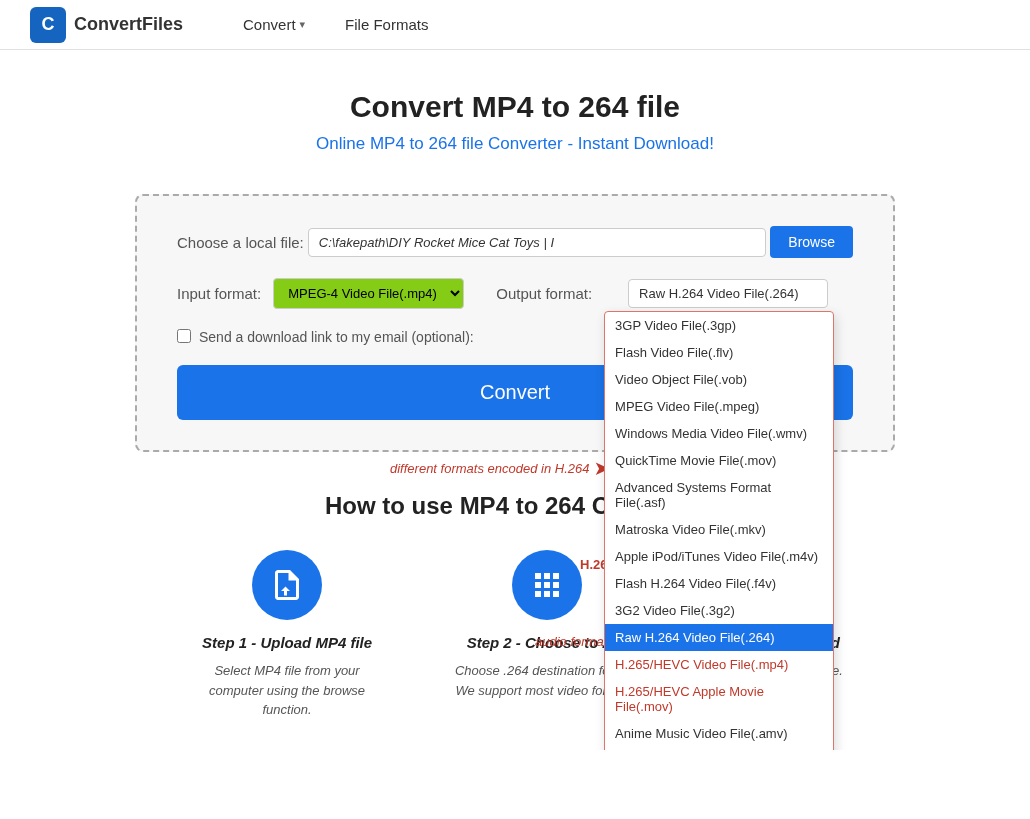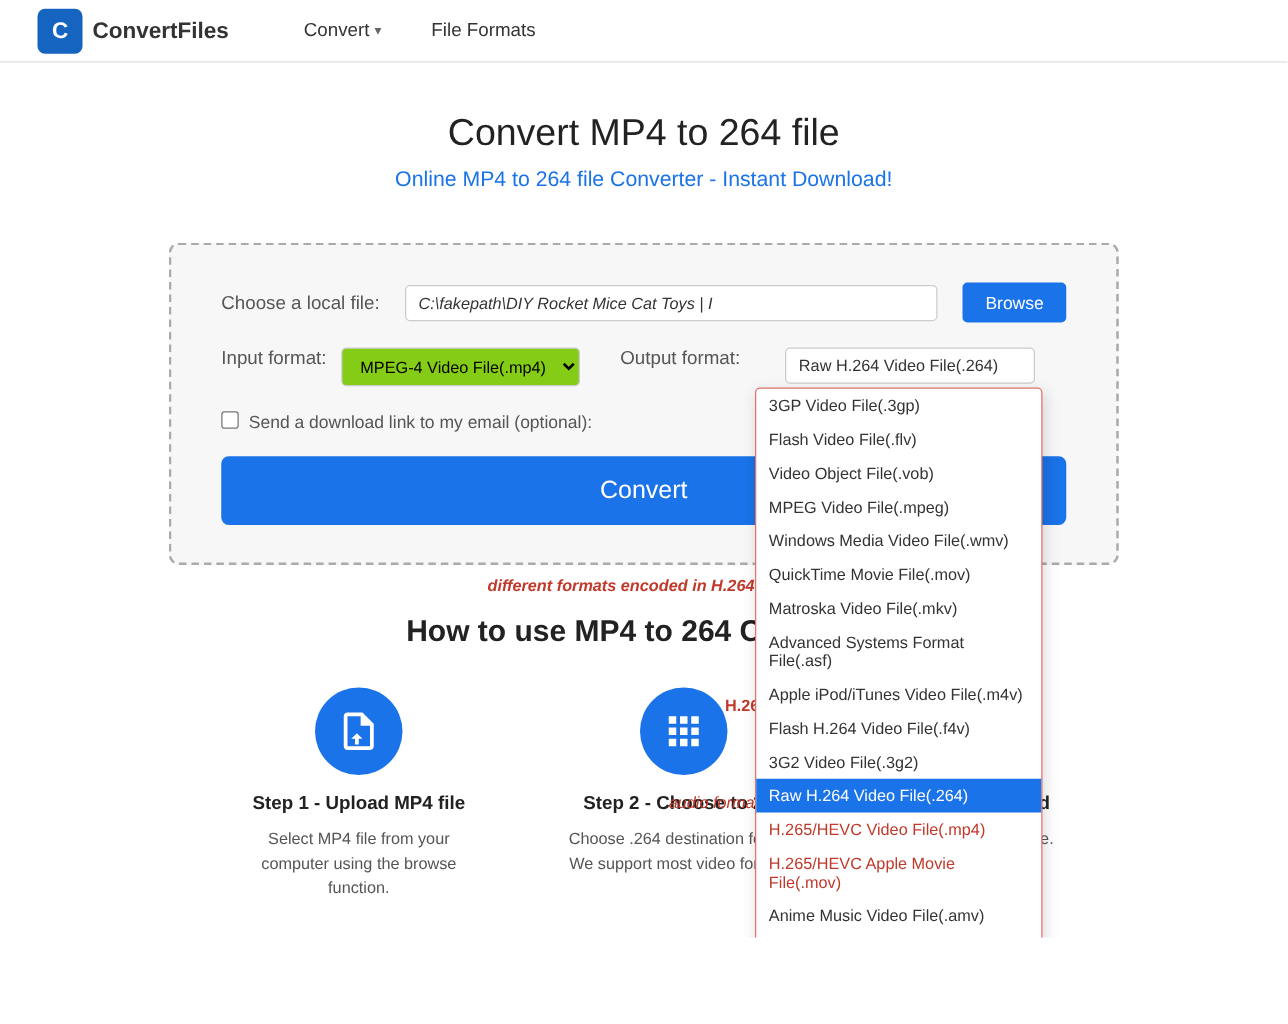--- a/index.html
+++ b/index.html
@@ -36,39 +36,39 @@
     }
     .nav-link .chevron { font-size: 11px; color: #666; }
     .nav-link-plain { font-size: 15px; color: #333; cursor: pointer; }
 
     
     .page-title-section {
       text-align: center;
       padding: 40px 20px 20px;
     }
     .page-title-section h1 {
-      font-size: 30px; font-weight: normal; color: #222;
+      font-size: 30px; font-weight: bold; color: #222;
     }
     .page-title-section .subtitle {
       font-size: 17px; color: #1a73e8; margin-top: 10px;
     }
 
     
     .converter-container {
       margin: 20px auto;
       max-width: 760px;
       border: 2px dashed #aaa;
       border-radius: 8px;
       padding: 30px 40px;
       background: #f7f7f7;
     }
     .file-row {
       display: flex;
       align-items: center;
-      gap: 20px;
+      gap: 4px;
       margin-bottom: 20px;
     }
     .file-label { font-size: 15px; color: #555; white-space: nowrap; }
     .file-input-display {
       flex: 1;
       border: 1px solid #ccc;
       border-radius: 4px;
       background: #fff;
       padding: 6px 10px;
       font-size: 13px;
@@ -165,41 +165,42 @@
       padding: 20px 20px 30px;
     }
     .how-to-title {
       font-size: 24px; font-weight: bold; color: #222; margin-bottom: 30px;
     }
     .steps-row {
       display: flex;
       justify-content: center;
       gap: 60px;
       flex-wrap: wrap;
+      font-style: italic;
     }
     .step {
       display: flex;
       flex-direction: column;
       align-items: center;
       max-width: 200px;
     }
     .step-icon {
       width: 70px; height: 70px;
       background: #1a73e8;
       border-radius: 50%;
       display: flex; align-items: center; justify-content: center;
       margin-bottom: 14px;
     }
     .step-icon svg { fill: #fff; }
     .step-title { font-size: 15px; font-weight: bold; color: #222; margin-bottom: 10px; }
     .step-desc { font-size: 13px; color: #555; line-height: 1.5; }
 
     .format-row-wrapper {
       display: flex;
-      align-items: flex-start;
+      align-items: center;
       gap: 12px;
       flex-wrap: wrap;
     }
   </style>
 </head>
 <body>
 
 <nav class="navbar">
   <div class="logo-area">
     <div class="logo-icon">
@@ -239,22 +240,22 @@
       <div class="output-format-container">
         <div class="output-format-select">Raw H.264 Video File(.264)</div>
 
         <div class="dropdown-list" id="dropdown-list">
             <div class="dd-item">3GP Video File(.3gp)</div>
             <div class="dd-item">Flash Video File(.flv)</div>
             <div class="dd-item">Video Object File(.vob)</div>
             <div class="dd-item">MPEG Video File(.mpeg)</div>
             <div class="dd-item">Windows Media Video File(.wmv)</div>
             <div class="dd-item">QuickTime Movie File(.mov)</div>
+            <div class="dd-item">Advanced Systems Format File(.asf)</div>
             <div class="dd-item">Matroska Video File(.mkv)</div>
-            <div class="dd-item">Advanced Systems Format File(.asf)</div>
             <div class="dd-item">Apple iPod/iTunes Video File(.m4v)</div>
             <div class="dd-item">Flash H.264 Video File(.f4v)</div>
             <div class="dd-item">3G2 Video File(.3g2)</div>
             <div class="dd-item selected">Raw H.264 Video File(.264)</div>
             <div class="dd-item" style="color: rgb(192, 57, 43);">H.265/HEVC Video File(.mp4)</div>
             <div class="dd-item" style="color: rgb(192, 57, 43);">H.265/HEVC Apple Movie File(.mov)</div>
             <div class="dd-item">Anime Music Video File(.amv)</div>
             <div class="dd-item" style="color: rgb(192, 57, 43);">Extracted audio only (.mp3)</div>
             <div class="dd-item" style="color: rgb(192, 57, 43);">Extracted audio only (.wav)</div>
           </div>
@@ -262,21 +263,21 @@
     </div>
 
     <div class="email-row" style="margin-top: 20px;">
       <input type="checkbox" class="email-checkbox" style="">
       <label class="email-label">Send a download link to my email (optional):</label>
     </div>
 
     <button class="convert-btn">Convert</button>
   </div>
 
-  <div style="position:absolute; top: 262px; left: 390px; display:flex; align-items:center; gap: 4px; pointer-events:none;font-weight:bold;">
+  <div style="position:absolute; top: 262px; left: 390px; display:flex; align-items:center; gap: 4px; pointer-events:none;">
     <span style="color:#c0392b; font-size:13px; font-style:italic;">different formats encoded in H.264</span>
     <span style="color:#c0392b; font-size:20px; display:inline-block;">➤</span>
   </div>
 
   <div style="position:absolute; top: 358px; left: 580px; display:flex; align-items:center; gap: 8px; pointer-events:none;">
     <span style="color:#c0392b; font-size:13px; font-weight:bold;">H.265</span>
     <span style="color:#c0392b; font-size:20px;">➤</span>
   </div>
 
   <div style="position:absolute; top: 435px; left: 535px; display:flex; align-items:center; gap: 8px; pointer-events:none;">

